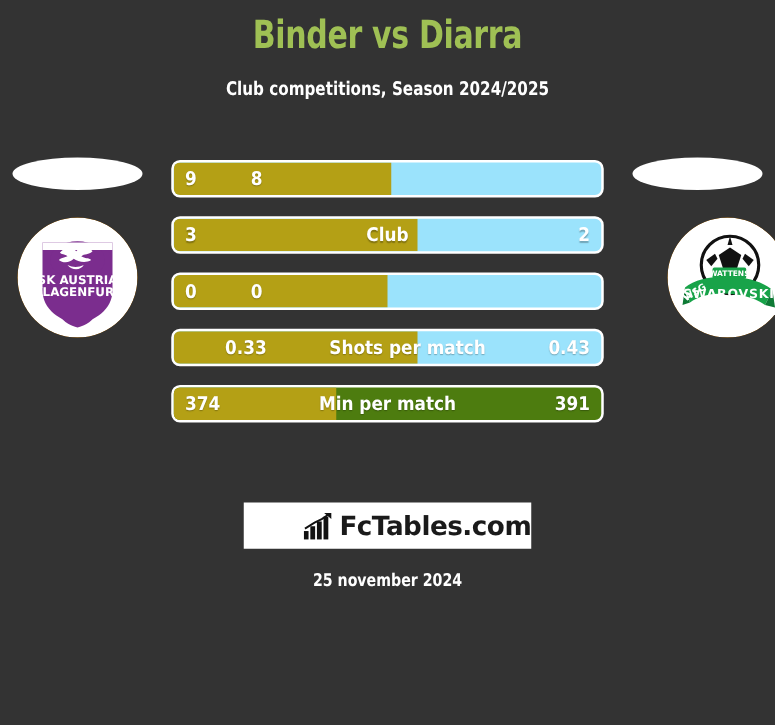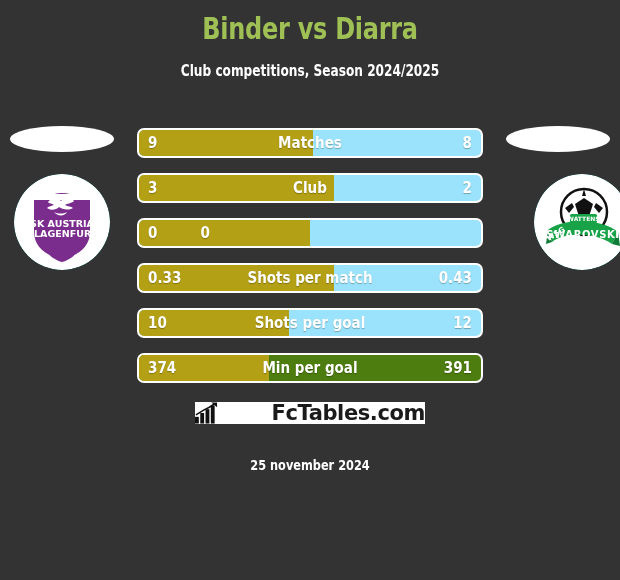--- a/index.html
+++ b/index.html
@@ -53,21 +53,21 @@
   }
   .top-ellipse.left  { left: 10px;  top: 126px; }
   .top-ellipse.right { left: 506px; top: 126px; }
 
   
   .badge {
     position: absolute;
     width: 96px;
     height: 96px;
     border-radius: 50%;
-    background: #0f766e;
+    background: #a16207;
     top: 174px;
     overflow: hidden;
   }
   .badge.left  { left: 14px; }
   .badge.right { left: 534px; }
 
   .badge svg { display: block; width: 96px; height: 96px; }
 
   
   .bars {
@@ -111,25 +111,25 @@
   .bar-left-val  { padding-left: 9px;  min-width: 40px; text-align: left; }
   .bar-right-val { padding-right: 9px; min-width: 40px; text-align: right; }
   .bar-label     { flex: 1 1 auto; text-align: center; }
 
   
   .logo-box {
     position: absolute;
     left: 195px;
     top: 402px;
     width: 230px;
-    height: 22px;
+    height: 37px;
     background: #FFFFFF;
     display: flex;
     align-items: center;
-    justify-content: space-between;
+    justify-content: flex-end;
     gap: 6px;
   }
 
   .logo-chart { display: block; width: 23px; height: 22px; }
 
   .logo-text {
     font-size: 21px;
     font-weight: bold;
     color: #1A1A1A;
     letter-spacing: -0.4px;
@@ -190,55 +190,48 @@
       <text x="49" y="64" text-anchor="middle" fill="#FFFFFF" font-size="10" font-weight="bold" letter-spacing="0.6" font-family="DejaVu Sans, sans-serif">SWAROVSKI</text>
       <text x="23" y="62" text-anchor="middle" fill="#FFFFFF" font-size="7.5" font-weight="bold" transform="rotate(-32 23 62)" font-family="DejaVu Sans, sans-serif">WSG</text>
     </svg>
   </div>
 
   <div class="bars">
 
     <div class="bar-row" style="background: rgb(155, 227, 252);">
       <div class="bar-fill" style="width: 51%; background: rgb(180, 160, 21);"></div>
       <span class="bar-left-val">9</span>
-      <span class="bar-label">Matches</span>
       <span class="bar-right-val">8</span>
     </div>
 
     <div class="bar-row" style="background: rgb(155, 227, 252);">
       <div class="bar-fill" style="width: 57%; background: rgb(180, 160, 21);"></div>
       <span class="bar-left-val">3</span>
       <span class="bar-label">Club</span>
       <span class="bar-right-val">2</span>
     </div>
 
     <div class="bar-row" style="background: rgb(155, 227, 252);">
       <div class="bar-fill" style="width: 50%; background: rgb(180, 160, 21);"></div>
       <span class="bar-left-val">0</span>
       <span class="bar-right-val">0</span>
     </div>
 
-    <div class="bar-row" style="background: rgb(155, 227, 252);">
+    <div class="bar-row" style="background: rgb(155, 227, 252); padding-left: 32px;">
       <div class="bar-fill" style="width: 57%; background: rgb(180, 160, 21);"></div>
       <span class="bar-left-val">0.33</span>
       <span class="bar-label">Shots per match</span>
       <span class="bar-right-val">0.43</span>
     </div>
 
-    <div class="bar-row" style="background: rgb(155, 227, 252);">
-      <div class="bar-fill" style="width: 44%; background: rgb(180, 160, 21);"></div>
-      <span class="bar-left-val">10</span>
-      <span class="bar-label">Shots per goal</span>
-      <span class="bar-right-val">12</span>
-    </div>
 
     <div class="bar-row" style="background: #4d7c0f;">
       <div class="bar-fill" style="width: 38%; background: rgb(180, 160, 21);"></div>
       <span class="bar-left-val">374</span>
-      <span class="bar-label">Min per goal</span>
+      <span class="bar-label">Min per match</span>
       <span class="bar-right-val">391</span>
     </div>
 
   </div>
 
   <div class="logo-box">
     <svg class="logo-chart" viewBox="0 0 24 22" xmlns="http://www.w3.org/2000/svg">
       <rect x="0" y="15" width="4" height="7" fill="#111111"></rect>
       <rect x="5.5" y="11" width="4" height="11" fill="#111111"></rect>
       <rect x="11" y="7" width="4" height="15" fill="#111111"></rect>

